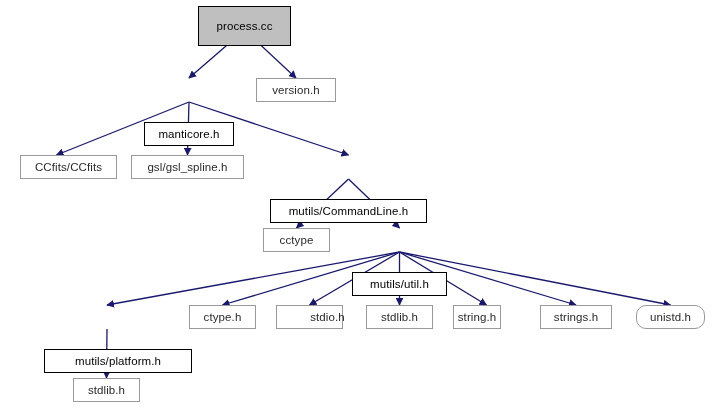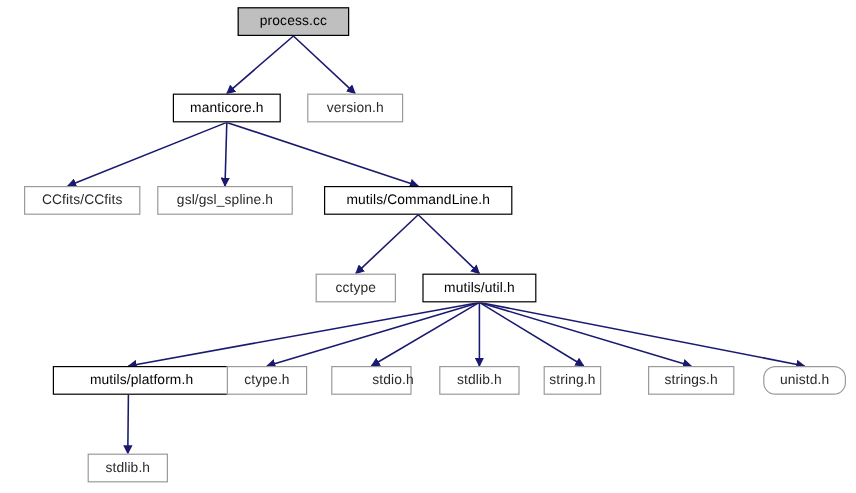--- a/index.html
+++ b/index.html
@@ -35,20 +35,21 @@
     white-space: nowrap;
     letter-spacing: 0.1px;
   }
   .node.thin {
     border: 1px solid #9a9a9a;
     color: #2a2a2a;
   }
   .node.bold {
     border: 1.6px solid #000000;
     color: #000000;
+    margin-top: 44px;
   }
   .node.root {
     border: 1.6px solid #000000;
     background: #bfbfbf;
     color: #000000;
   }
 </style>
 </head>
 <body>
 
@@ -69,21 +70,21 @@
       <line x1="399.5" y1="252" x2="107" y2="305" stroke="#191970" stroke-width="1.3" marker-end="url(#arrow)"></line>
       <line x1="399.5" y1="252" x2="222.5" y2="305" stroke="#191970" stroke-width="1.3" marker-end="url(#arrow)"></line>
       <line x1="399.5" y1="252" x2="309.5" y2="305" stroke="#191970" stroke-width="1.3" marker-end="url(#arrow)"></line>
       <line x1="399.5" y1="252" x2="399.5" y2="305" stroke="#191970" stroke-width="1.3" marker-end="url(#arrow)"></line>
       <line x1="399.5" y1="252" x2="486.5" y2="305" stroke="#191970" stroke-width="1.3" marker-end="url(#arrow)"></line>
       <line x1="399.5" y1="252" x2="576" y2="305" stroke="#191970" stroke-width="1.3" marker-end="url(#arrow)"></line>
       <line x1="399.5" y1="252" x2="670.5" y2="305" stroke="#191970" stroke-width="1.3" marker-end="url(#arrow)"></line>
       <line x1="107" y1="329" x2="106.5" y2="378" stroke="#191970" stroke-width="1.3" marker-end="url(#arrow)"></line>
     </svg>
   <div id="node-layer">
-      <div class="node root" style="left: 198px; top: 6px; width: 93px; height: 24px;">process.cc</div>
+      <div class="node root" style="left: 198px; top: 6px; width: 93px; height: 40px;">process.cc</div>
       <div class="node bold" style="left: 144px; top: 78px; width: 90px; height: 24px;">manticore.h</div>
       <div class="node thin" style="left: 256px; top: 78px; width: 80px; height: 24px;">version.h</div>
       <div class="node thin" style="left: 8px; top: 155px; width: 97px; height: 24px; margin-left: 12px;">CCfits/CCfits</div>
       <div class="node thin" style="left: 131px; top: 155px; width: 113px; height: 24px;">gsl/gsl_spline.h</div>
       <div class="node bold" style="left: 270px; top: 155px; width: 157px; height: 24px;">mutils/CommandLine.h</div>
       <div class="node thin" style="left: 263px; top: 228px; width: 67px; height: 24px; text-align: center;">cctype</div>
       <div class="node bold" style="left: 352px; top: 228px; width: 95px; height: 24px;">mutils/util.h</div>
       <div class="node bold" style="left: 44px; top: 305px; width: 148px; height: 24px;">mutils/platform.h</div>
       <div class="node thin" style="left: 189px; top: 305px; width: 67px; height: 24px;">ctype.h</div>
       <div class="node thin" style="left: 276px; top: 305px; width: 67px; height: 24px; padding-left: 36px;">stdio.h</div>

